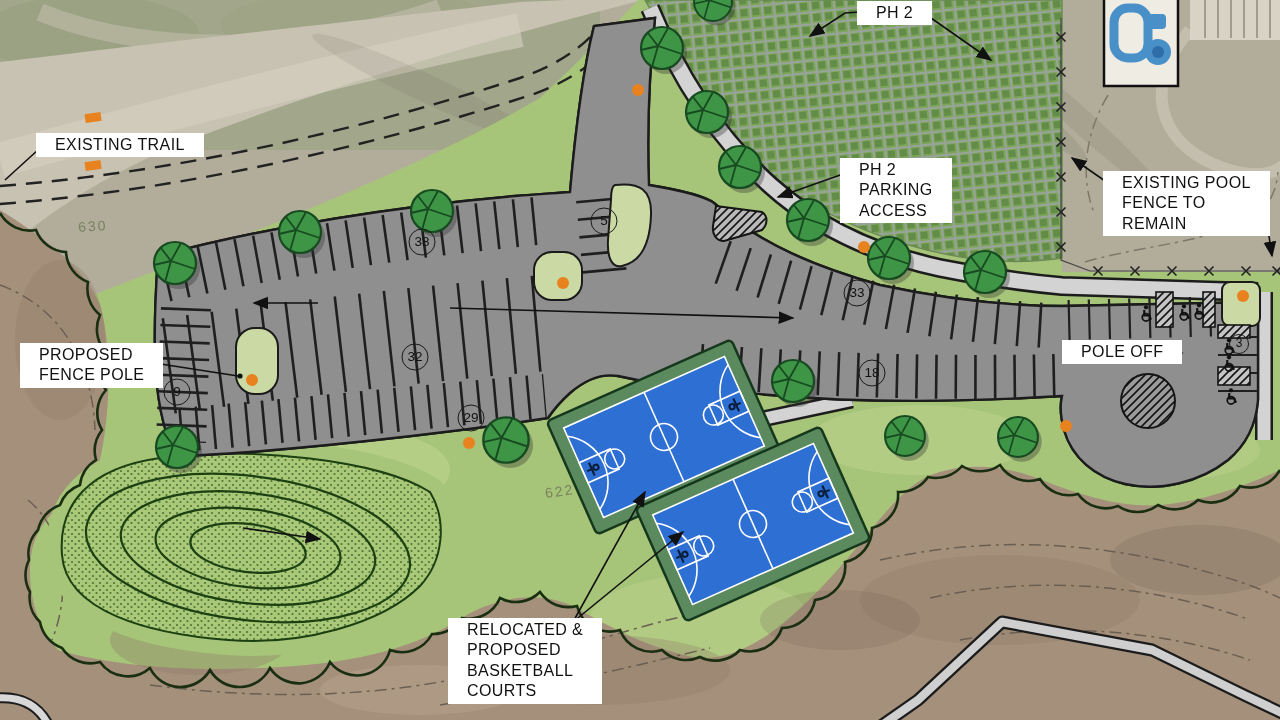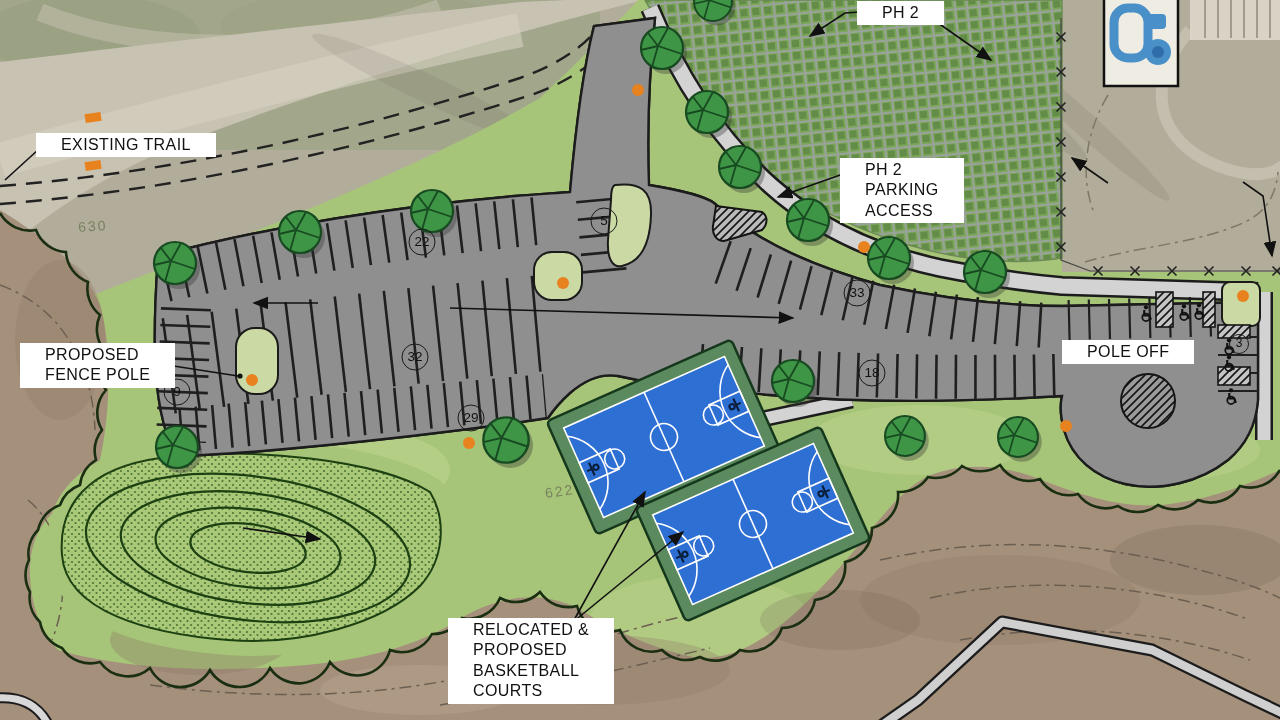--- a/index.html
+++ b/index.html
@@ -1,21 +1,21 @@
 <!DOCTYPE html>
 <html><head>
 <meta charset="utf-8">
 <style>
   html,body{margin:0;padding:0;background:#222;}
   #stage{position:relative;width:1280px;height:720px;overflow:hidden;
          font-family:"Liberation Sans",sans-serif;background:#b2ad9a;}
   #stage svg{position:absolute;left:0;top:0;}
   .lbl{position:absolute;background:#fff;color:#111;
        font:16px/1.28 "Liberation Sans",sans-serif;letter-spacing:.4px;
-       padding:2px 25px;white-space:nowrap;z-index:5;}
+       padding:2px 19px;white-space:nowrap;z-index:5;}
   .num{position:absolute;box-sizing:border-box;width:27px;height:27px;
        border:1.8px solid #1b1b1b;border-radius:50%;color:#111;
        font:13.5px/23px "Liberation Sans",sans-serif;text-align:center;
        transform:translate(-50%,-50%);z-index:4;}
   .num.small{width:20px;height:20px;font-size:12px;line-height:16px;}
   .ctr{position:absolute;color:#78815f;font:14px "Liberation Sans",sans-serif;
        letter-spacing:2px;z-index:3;}
 </style>
 </head>
 <body>
@@ -319,38 +319,43 @@
   <div class="lbl" style="left:36px;top:133px">EXISTING  TRAIL</div>
 
   <div class="lbl" style="left:857px;top:1px">PH 2</div>
 
   <div class="lbl" style="left:840px;top:158px">
     <div>PH 2</div>
     <div>PARKING</div>
     <div>ACCESS</div>
   </div>
 
+  <div class="lbl" style="left:1103px;top:171px">
+    <div>EXISTING POOL</div>
+    <div>FENCE TO</div>
+    <div>REMAIN</div>
+  </div>
 
 
   <div class="lbl" style="left:20px;top:343px">
     <div>PROPOSED</div>
     <div>FENCE POLE</div>
   </div>
 
   <div class="lbl" style="left:1062px;top:340px">POLE OFF</div>
 
 
   <div class="lbl" style="left:448px;top:618px">
     <div>RELOCATED &amp;</div>
     <div>PROPOSED</div>
     <div>BASKETBALL</div>
     <div>COURTS</div>
   </div>
 
-  <div class="num" style="left:422px;top:242px">22</div>
+  <div class="num" style="left:422px;top:242px">38</div>
   <div class="num" style="left:604px;top:221px">5</div>
   <div class="num" style="left:857px;top:293px">33</div>
   <div class="num" style="left:415px;top:357px">32</div>
   <div class="num" style="left:872px;top:373px">18</div>
   <div class="num" style="left:177px;top:392px">9</div>
   <div class="num" style="left:471px;top:418px">29</div>
   <div class="num small" style="left:1239px;top:344px">3</div>
 
   <div class="ctr" style="left:78px;top:218px;transform:rotate(-4deg)">630</div>
   <div class="ctr" style="left:545px;top:483px;transform:rotate(-8deg)">622</div>

